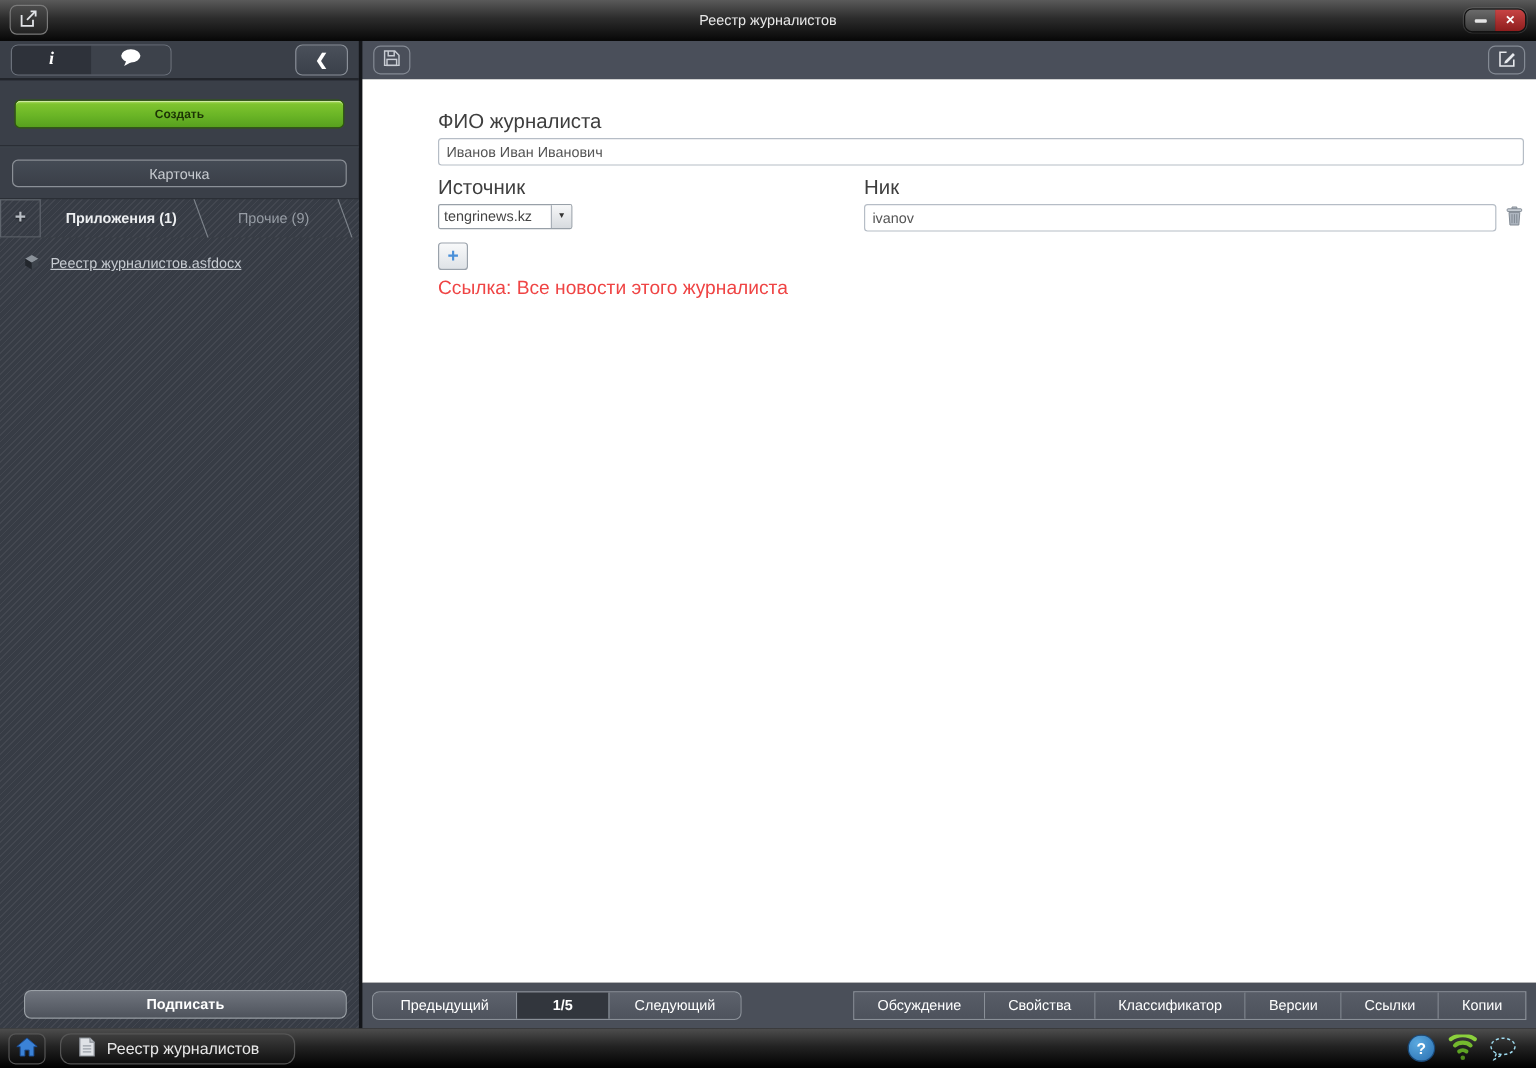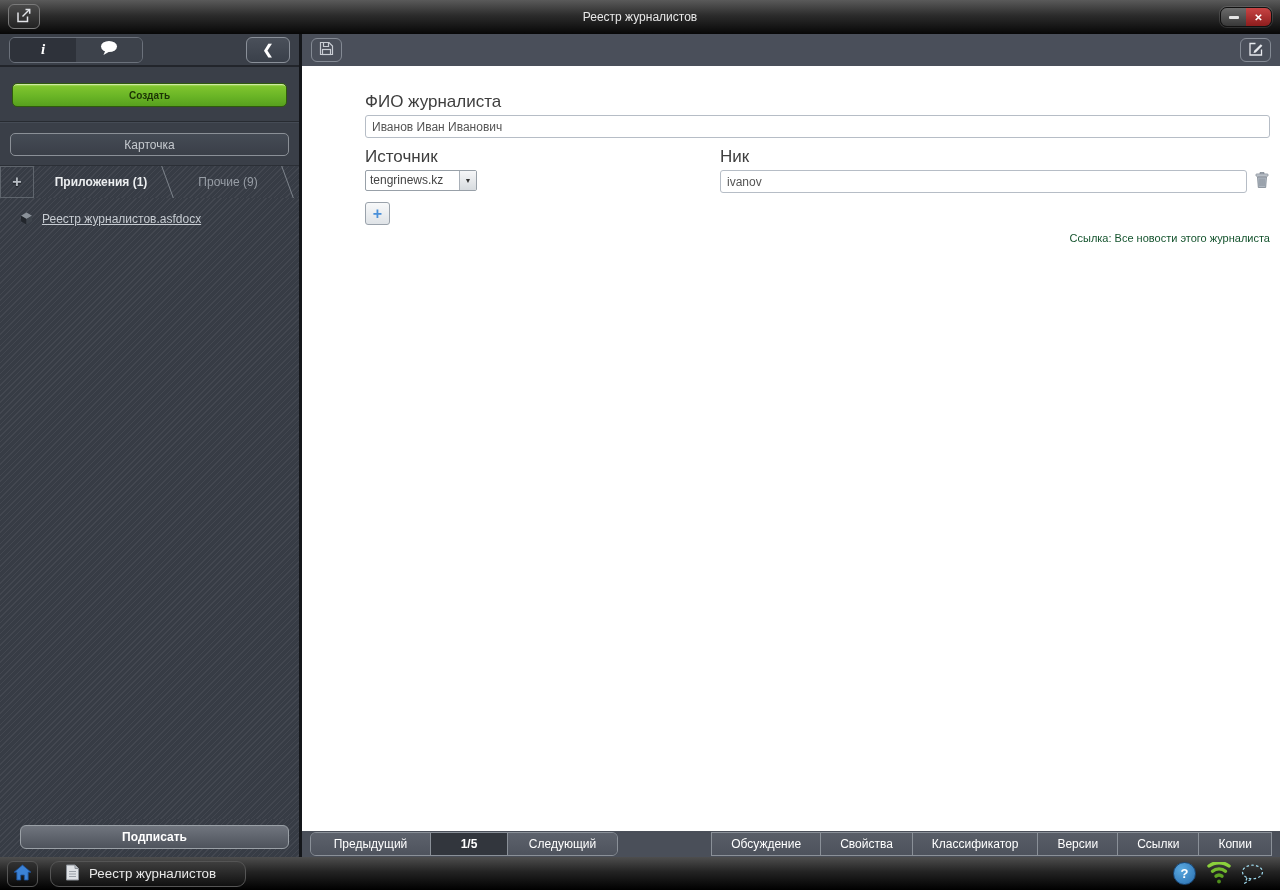--- a/index.html
+++ b/index.html
@@ -55,23 +55,23 @@
   .f-row { display:flex; margin-top:9px; }
   .col-left { width:355px; flex:0 0 355px; }
   .col-right { flex:1 1 auto; }
   .fake-select { width:112px; height:21px; border:1px solid #98a0a8; border-radius:2px; background:#fff; display:flex; align-items:stretch; cursor:pointer; }
   .fake-select .sel-text { flex:1; padding:2px 4px; color:#444; white-space:nowrap; }
   .sel-btn { width:17px; border-left:1px solid #a9b0b8; background:linear-gradient(#f6f7f8,#d7dbdf); display:flex; align-items:center; justify-content:center; color:#333; font-size:7px; }
   .nick-row { display:flex; align-items:center; }
   .nick-row input { flex:1; }
   .trash-btn { margin-left:7px; background:none; border:none; cursor:pointer; display:flex; padding:0; }
   .plus-btn { margin-top:9px; width:25px; height:23px; border:1px solid #9aa2ab; border-radius:3px; background:linear-gradient(#f8f9fa,#dfe3e7); color:#4a90d9; font-weight:bold; font-size:16px; line-height:1; cursor:pointer; }
-  .link-text { margin-top:7px; color:#14532d; font-size:11px;text-align:right; }
-
-  .bottombar { height:26px; background:#4a4f59; display:flex; align-items:center; padding:0 8px; flex:0 0 auto; }
+  .link-text { margin-top:7px; color:#ef4444; font-size:16px; }
+
+  .bottombar { height:38px; background:#4a4f59; display:flex; align-items:center; padding:0 8px; flex:0 0 auto; }
   .pager { display:flex; height:24px; border:1px solid #8a9098; border-radius:6px; overflow:hidden; }
   .pager .pg { display:flex; align-items:center; justify-content:center; color:#fff; cursor:pointer; background:linear-gradient(#5d626c,#4e535d); }
   .pg-prev { width:120px; border-right:1px solid #8a9098; }
   .pg-count { width:76px; background:#32363d !important; font-weight:bold; cursor:default !important; }
   .pg-next { width:110px; border-left:1px solid #8a9098; }
   .btabs { margin-left:auto; display:flex; height:24px; border:1px solid #8a9098; border-radius:0; overflow:hidden; }
   .btab { display:flex; align-items:center; justify-content:center; padding:0 19px; color:#fff; background:linear-gradient(#585d67,#4d525c); border-right:1px solid #8a9098; cursor:pointer; white-space:nowrap; }
   .btab:last-child { border-right:none; }
 
   

